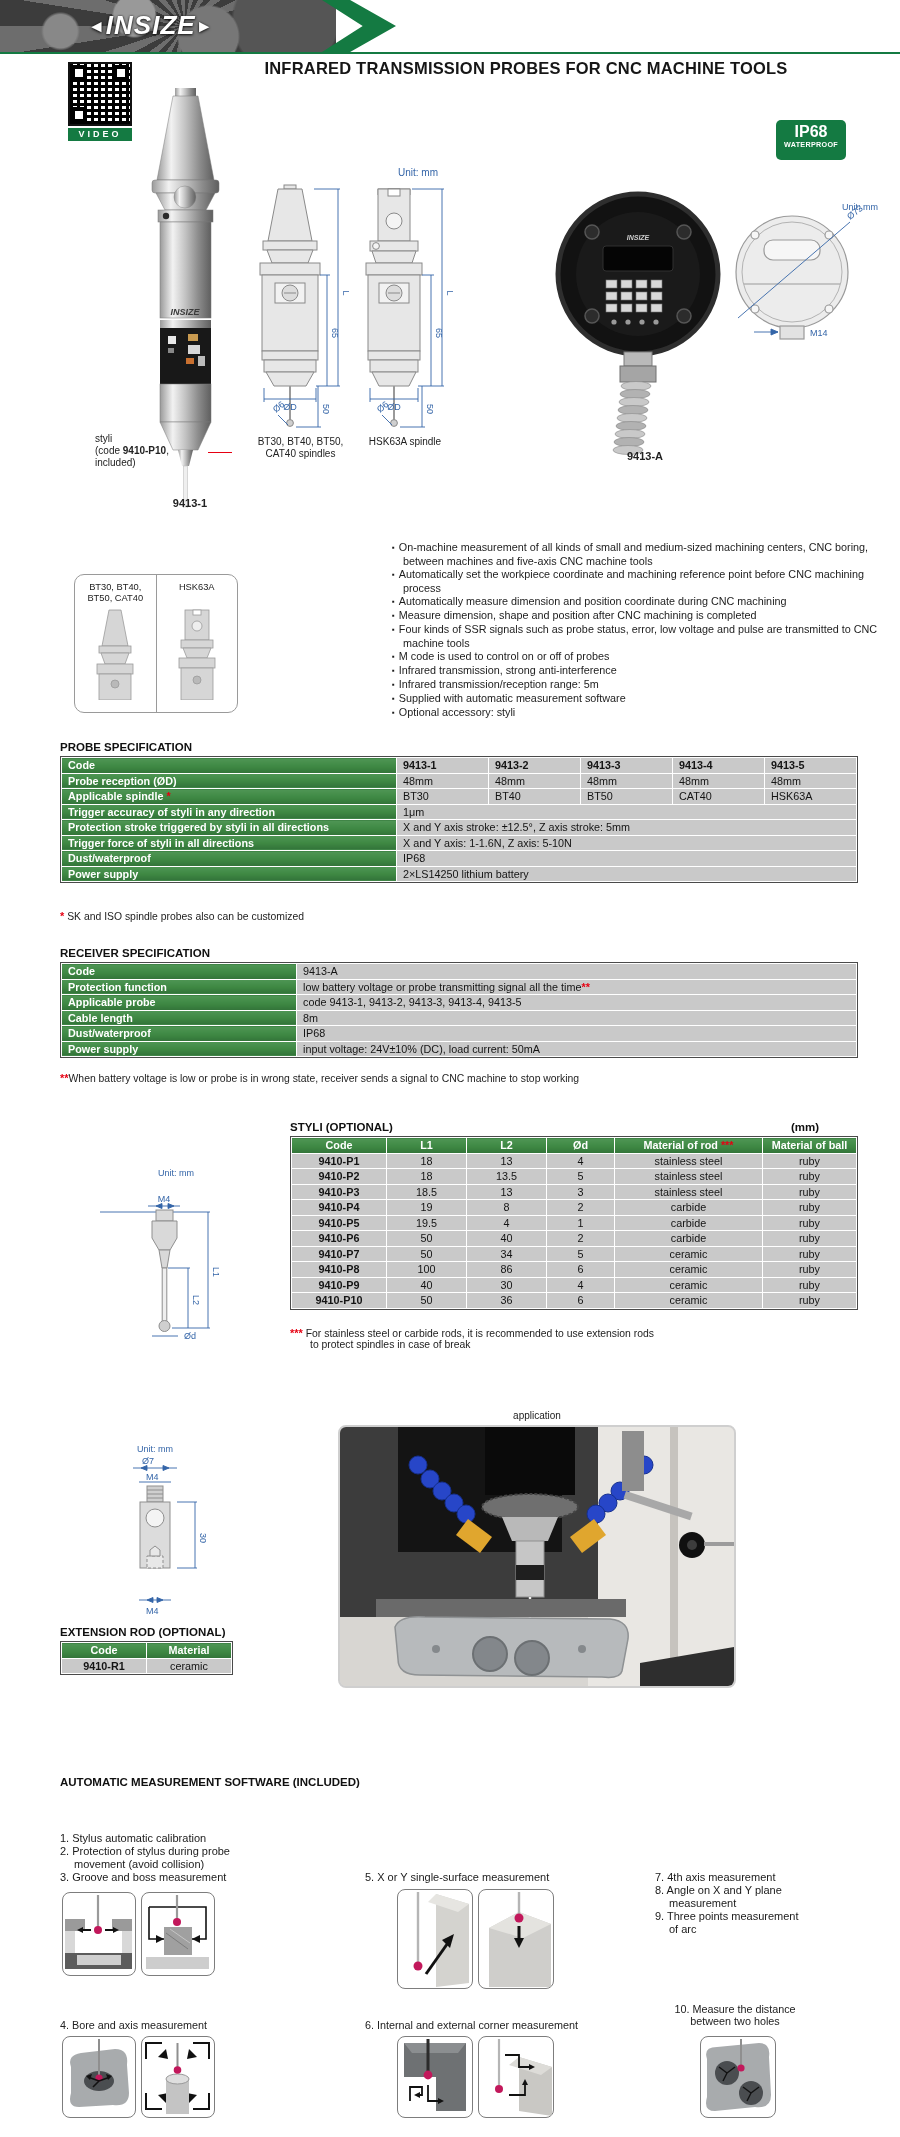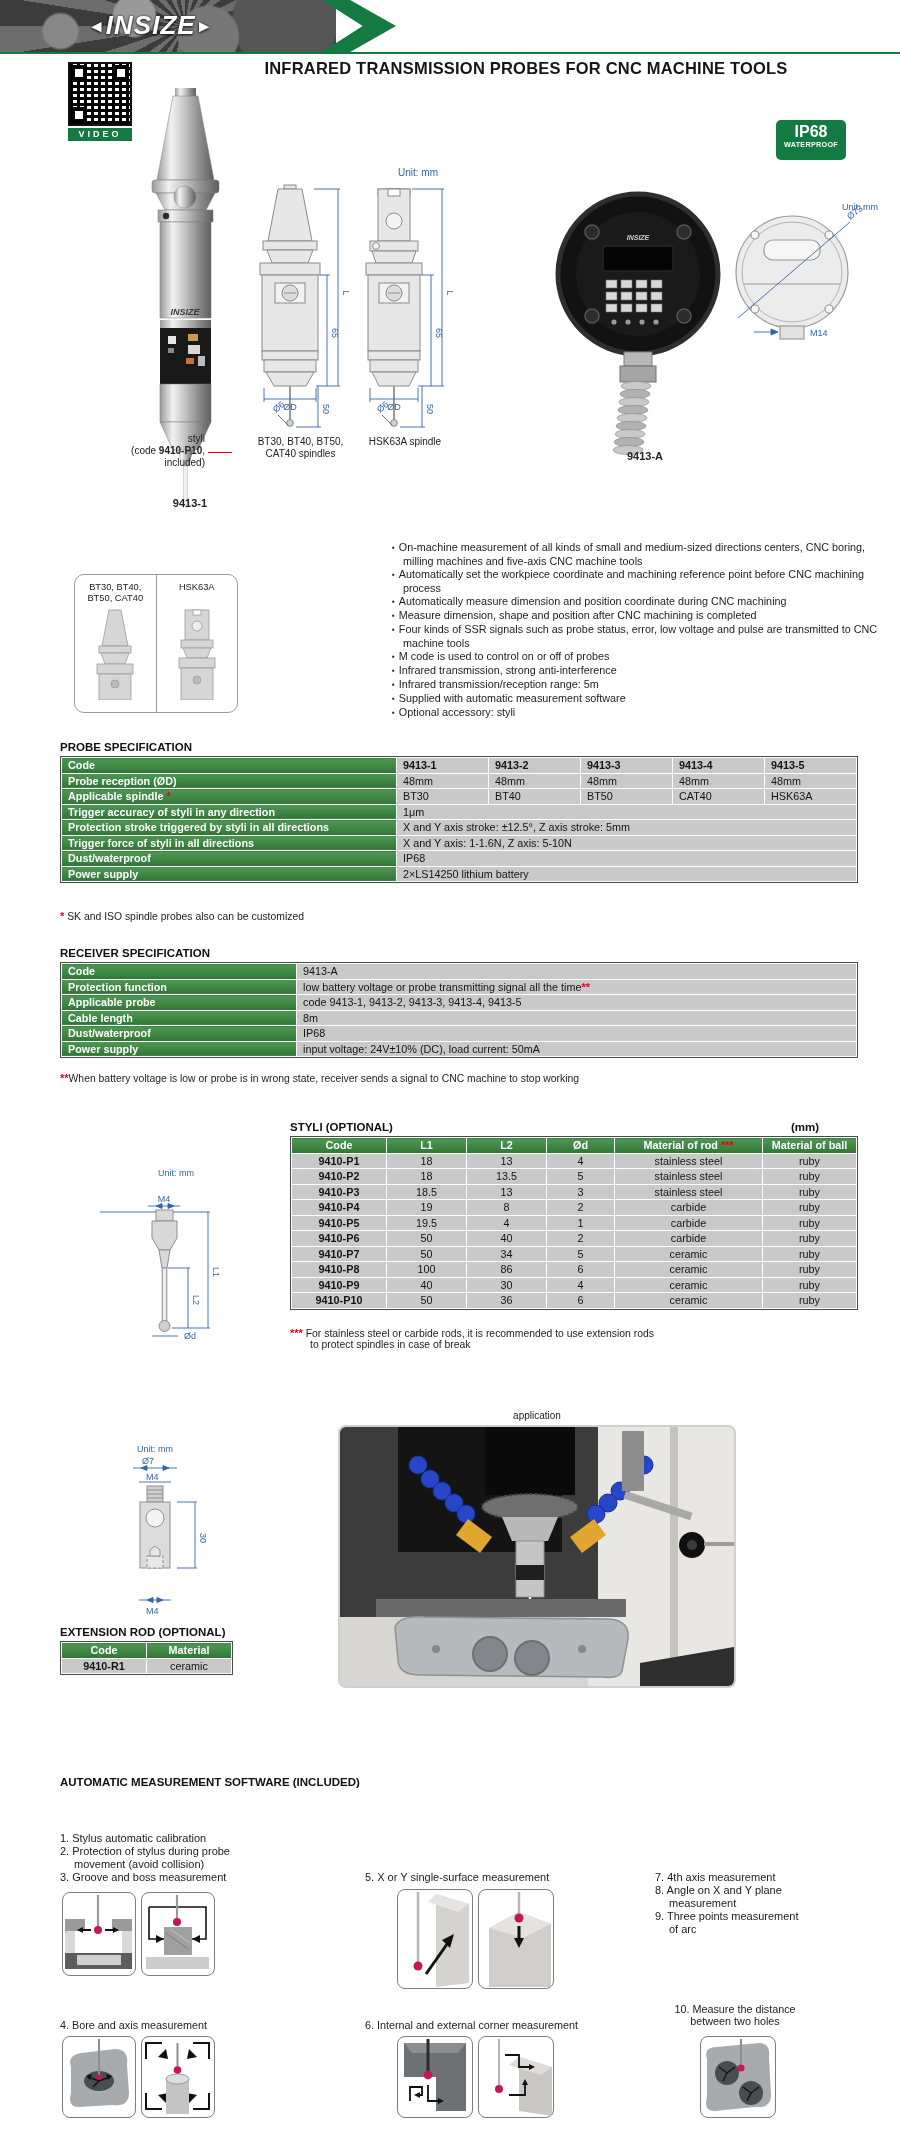--- a/index.html
+++ b/index.html
@@ -36,21 +36,21 @@
     color:#fff;font-size:9px;font-weight:bold;text-align:center;line-height:13px;letter-spacing:3px}
 
   .ip68{position:absolute;left:776px;top:120px;width:70px;height:40px;background:var(--brand-green,#0a7a3e);
     border-radius:5px;color:#fff;text-align:center;padding-top:3px}
   .ip68 .big{font-size:16px;font-weight:bold;line-height:17px}
   .ip68 .small{font-size:7.2px;font-weight:bold;letter-spacing:.3px}
 
   
   .lab{position:absolute;font-size:10px;line-height:12px;color:#222}
   .lab.center{text-align:center}
-  .lab.right{text-align:right}
+  .lab.right{text-align:left}
   .lab.bold{font-weight:bold;font-size:11px}
   .pre{white-space:pre-line}
   .blue{color:var(--dim-blue,#3465a8)}
   .red{color:var(--accent-red,#e60012);font-weight:bold}
   .leader{position:absolute;width:24px;height:1px;background:var(--accent-red,#e60012)}
 
   
   .feat-box{position:absolute;left:74px;top:574px;width:164px;height:139px;border:1.5px solid #9a9a9a;border-radius:10px;display:flex}
   .feat-cell{flex:1;position:relative;text-align:center;padding-top:7px;font-size:9.3px;line-height:11px;color:#222}
   .feat-cell+.feat-cell{border-left:1.5px solid #9a9a9a}
@@ -338,21 +338,21 @@
           <path d="M14 40 L42 40 L38 50 L18 50 Z"></path>
           <rect x="10" y="50" width="36" height="10"></rect>
           <rect x="12" y="60" width="32" height="32"></rect>
           <circle cx="28" cy="72" r="4" fill="#b9b9b9"></circle>
         </g>
       </svg>
     </div>
   </div>
 
   <ul class="bullets" id="bullets">
-      <li class="bullet">On-machine measurement of all kinds of small and medium-sized directions centers, CNC boring, milling machines and five-axis CNC machine tools</li>
+      <li class="bullet">On-machine measurement of all kinds of small and medium-sized machining centers, CNC boring, between machines and five-axis CNC machine tools</li>
       <li class="bullet">Automatically set the workpiece coordinate and machining reference point before CNC machining process</li>
       <li class="bullet">Automatically measure dimension and position coordinate during CNC machining</li>
       <li class="bullet">Measure dimension, shape and position after CNC machining is completed</li>
       <li class="bullet">Four kinds of SSR signals such as probe status, error, low voltage and pulse are transmitted to CNC machine tools</li>
       <li class="bullet">M code is used to control on or off of probes</li>
       <li class="bullet">Infrared transmission, strong anti-interference</li>
       <li class="bullet">Infrared transmission/reception range: 5m</li>
       <li class="bullet">Supplied with automatic measurement software</li>
       <li class="bullet">Optional accessory: styli</li>
     </ul>

